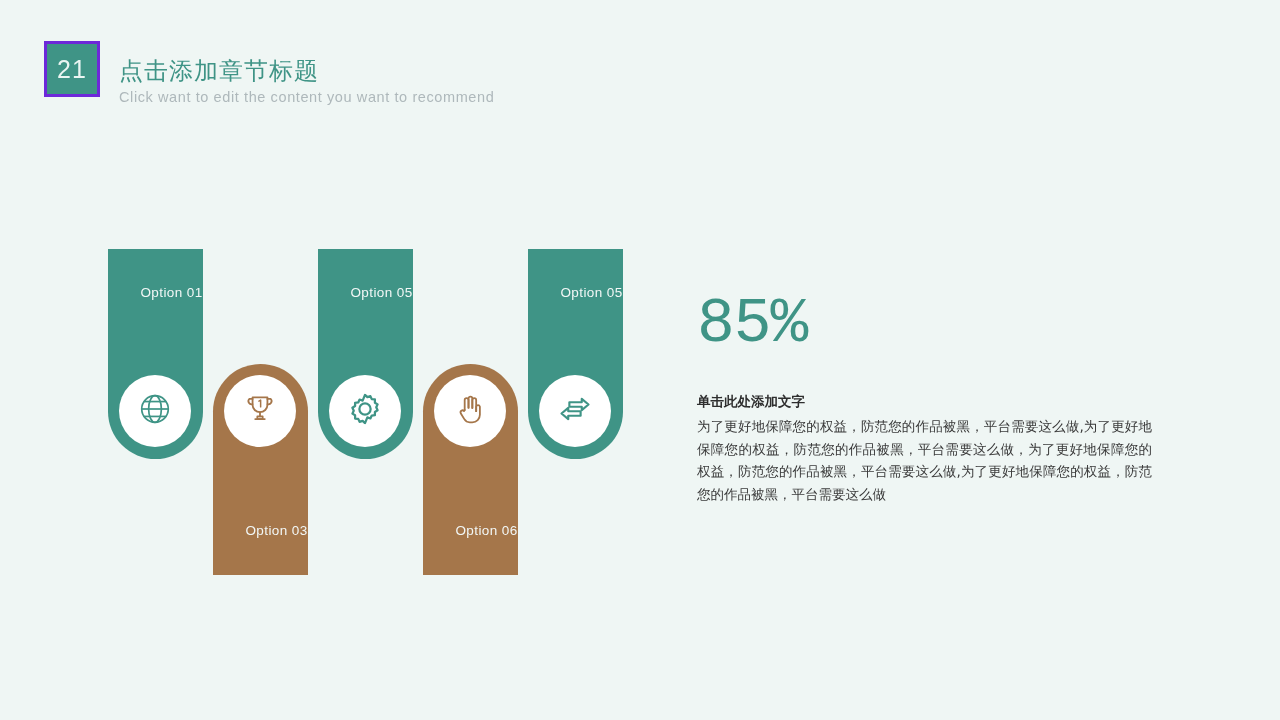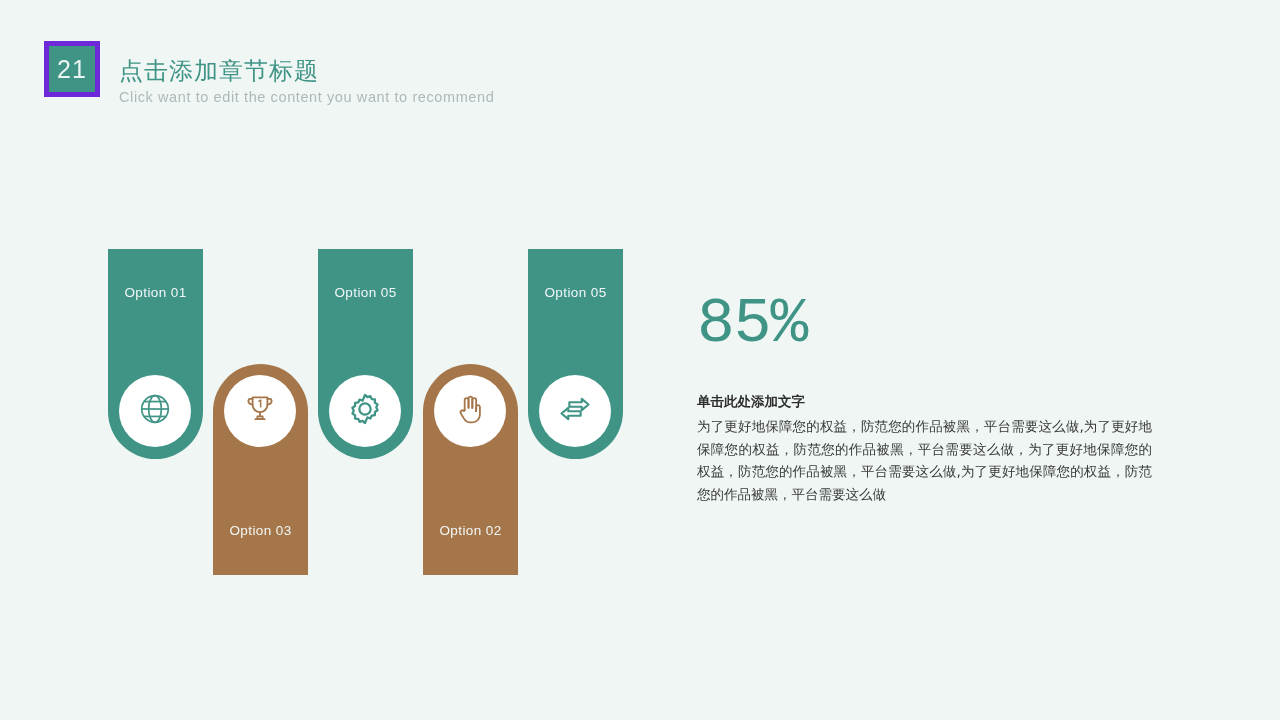--- a/index.html
+++ b/index.html
@@ -20,21 +20,21 @@
     position: absolute;
     left: 44px;
     top: 41px;
     display: flex;
     align-items: flex-start;
   }
   .badge {
     width: 56px;
     height: 56px;
     background: #3f9486;
-    border: 5px solid #6d28d9;
+    border: 3px solid #6d28d9;
     box-sizing: border-box;
     display: flex;
     align-items: center;
     justify-content: center;
     color: #eaf5f2;
     font-size: 25px;
     letter-spacing: 1px;
     font-family: "Liberation Sans", sans-serif;
     flex: none;
   }
@@ -65,21 +65,21 @@
     left: 0;
     top: 0;
   }
   .card {
     position: absolute;
     width: 95px;
     box-sizing: border-box;
   }
   .card .label {
     position: absolute;
-    left: 0;
+    left: 16px;
     width: 100%;
     text-align: center;
     color: #f2f7f6;
     font-size: 13.5px;
     letter-spacing: 0.4px;
     white-space: nowrap;
   }
   
   .card.teal {
     top: 249px;
@@ -193,21 +193,21 @@
   <div class="circle" style="left:329px">
     <span>
       <svg width="36" height="36" viewBox="0 0 32 32" fill="none" stroke="#3f9486" stroke-width="2" stroke-linejoin="round">
         <path d="M16 3.5l2.1 2.0 2.7-0.9 1.2 2.6 2.8 0.3 0.0 2.9 2.4 1.5-1.2 2.6 1.2 2.6-2.4 1.5 0.0 2.9-2.8 0.3-1.2 2.6-2.7-0.9L16 28.5l-2.1-2.0-2.7 0.9-1.2-2.6-2.8-0.3 0.0-2.9-2.4-1.5 1.2-2.6-1.2-2.6 2.4-1.5 0.0-2.9 2.8-0.3 1.2-2.6 2.7 0.9z"></path>
         <circle cx="16" cy="16" r="5"></circle>
       </svg>
     </span>
   </div>
 
   <div class="card brown" style="left:423px">
-    <div class="label">Option 02</div>
+    <div class="label">Option 06</div>
   </div>
   <div class="circle" style="left:434px">
     <span>
       <svg width="34" height="34" viewBox="0 0 32 32" fill="none" stroke="#a5764a" stroke-width="1.7" stroke-linecap="round" stroke-linejoin="round">
         <path d="M11 17V7.5a1.8 1.8 0 0 1 3.6 0V15"></path>
         <path d="M14.6 14.5V6.2a1.8 1.8 0 0 1 3.6 0V15"></path>
         <path d="M18.2 15V7.6a1.8 1.8 0 0 1 3.6 0V18"></path>
         <path d="M21.8 18v-4.2a1.8 1.8 0 0 1 3.5 0v7.6c0 4.1-3.1 7.1-7.1 7.1h-2.4c-2.6 0-4.1-1.2-5.3-3.2l-3.1-5.1a1.9 1.9 0 0 1 3-2.3L11 17"></path>
       </svg>
     </span>

